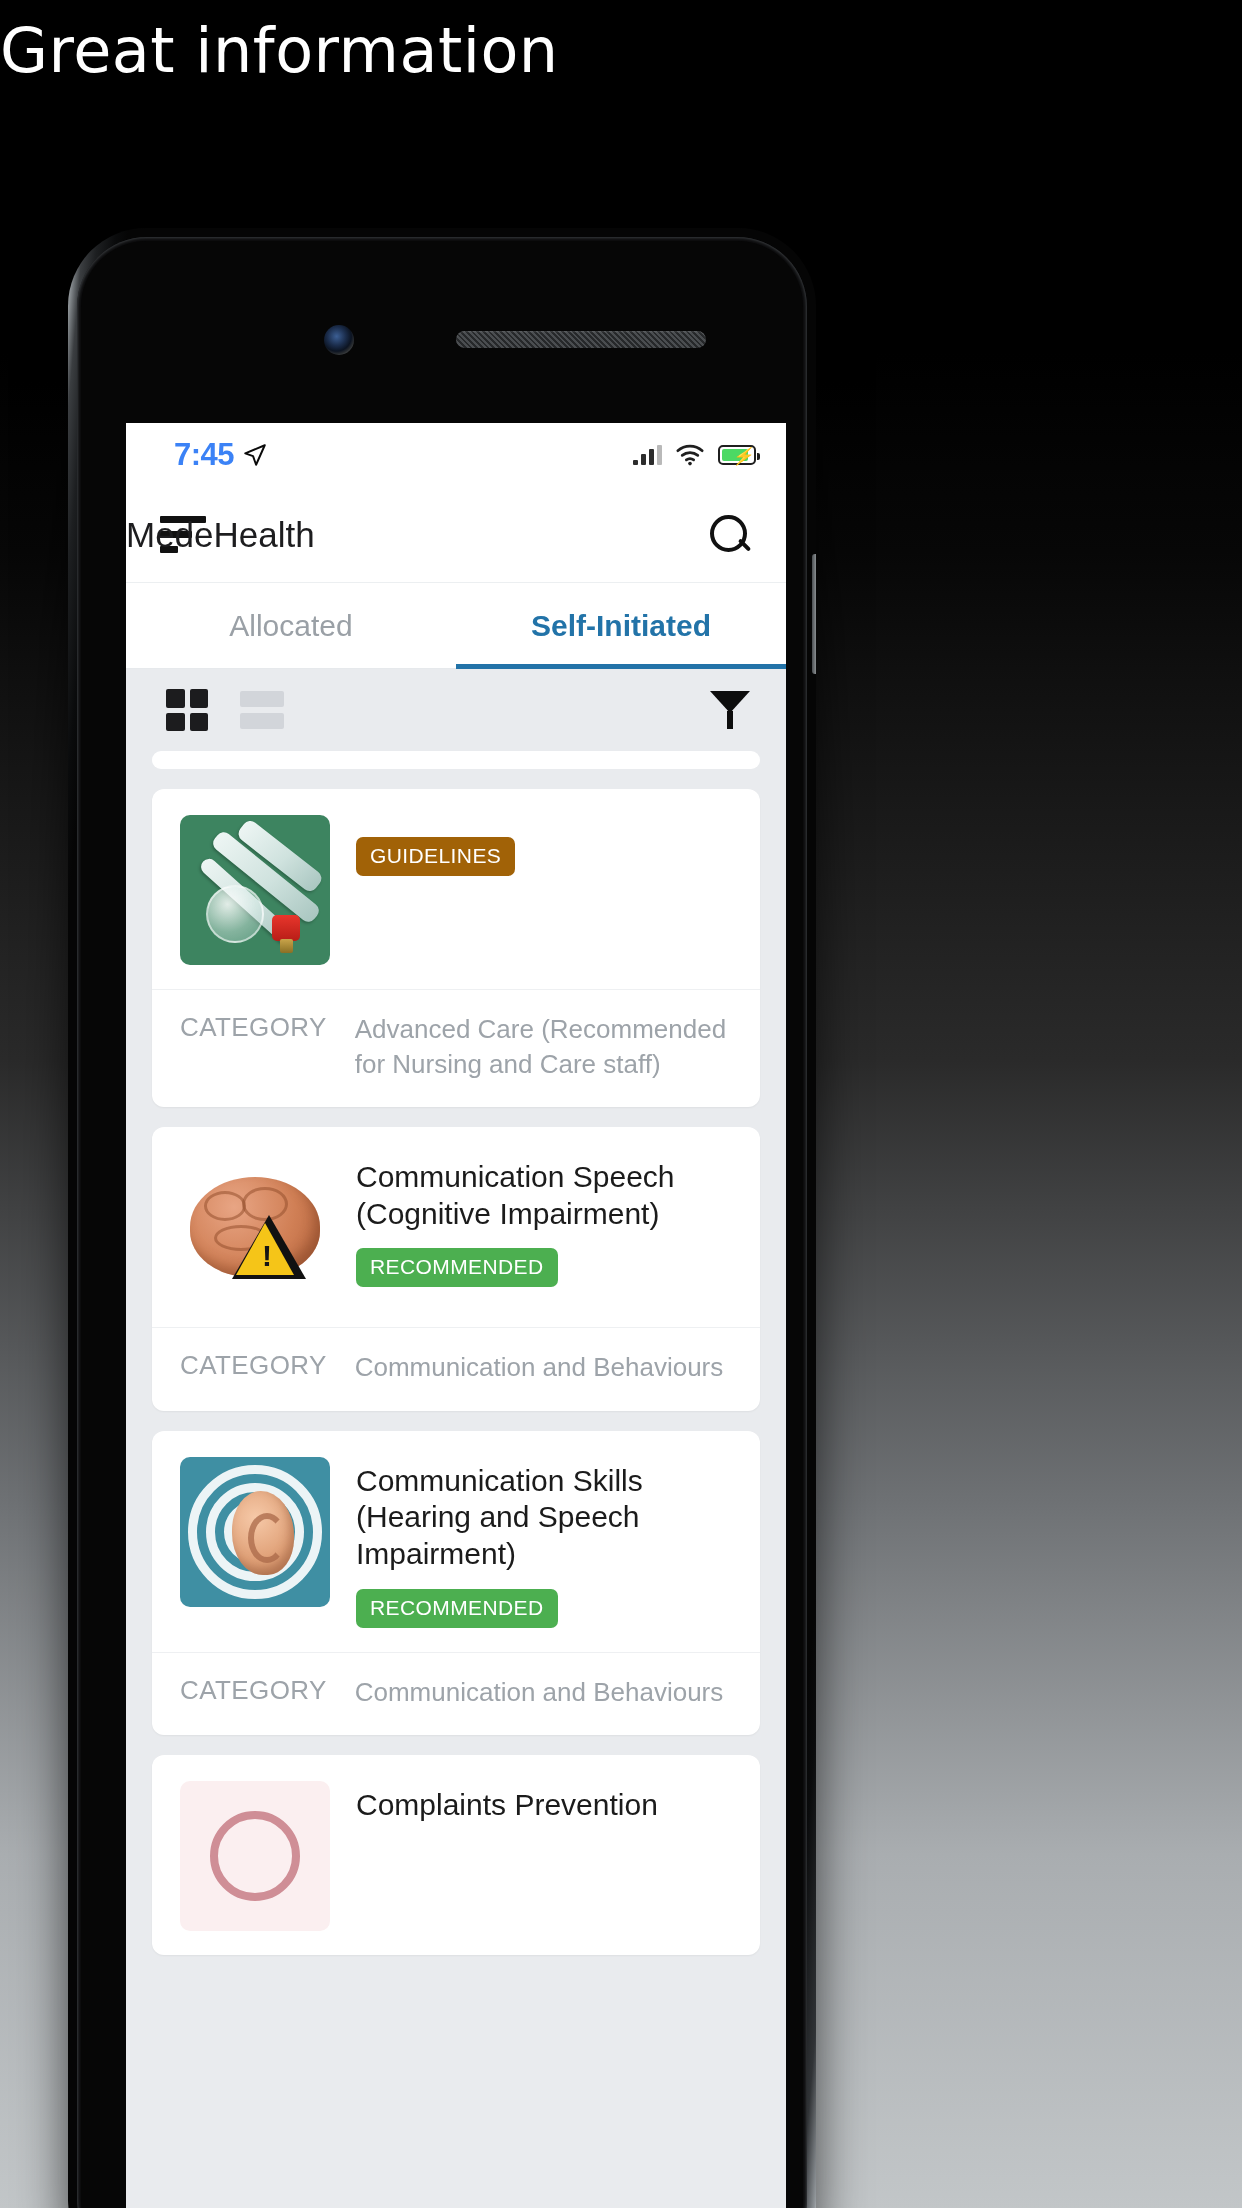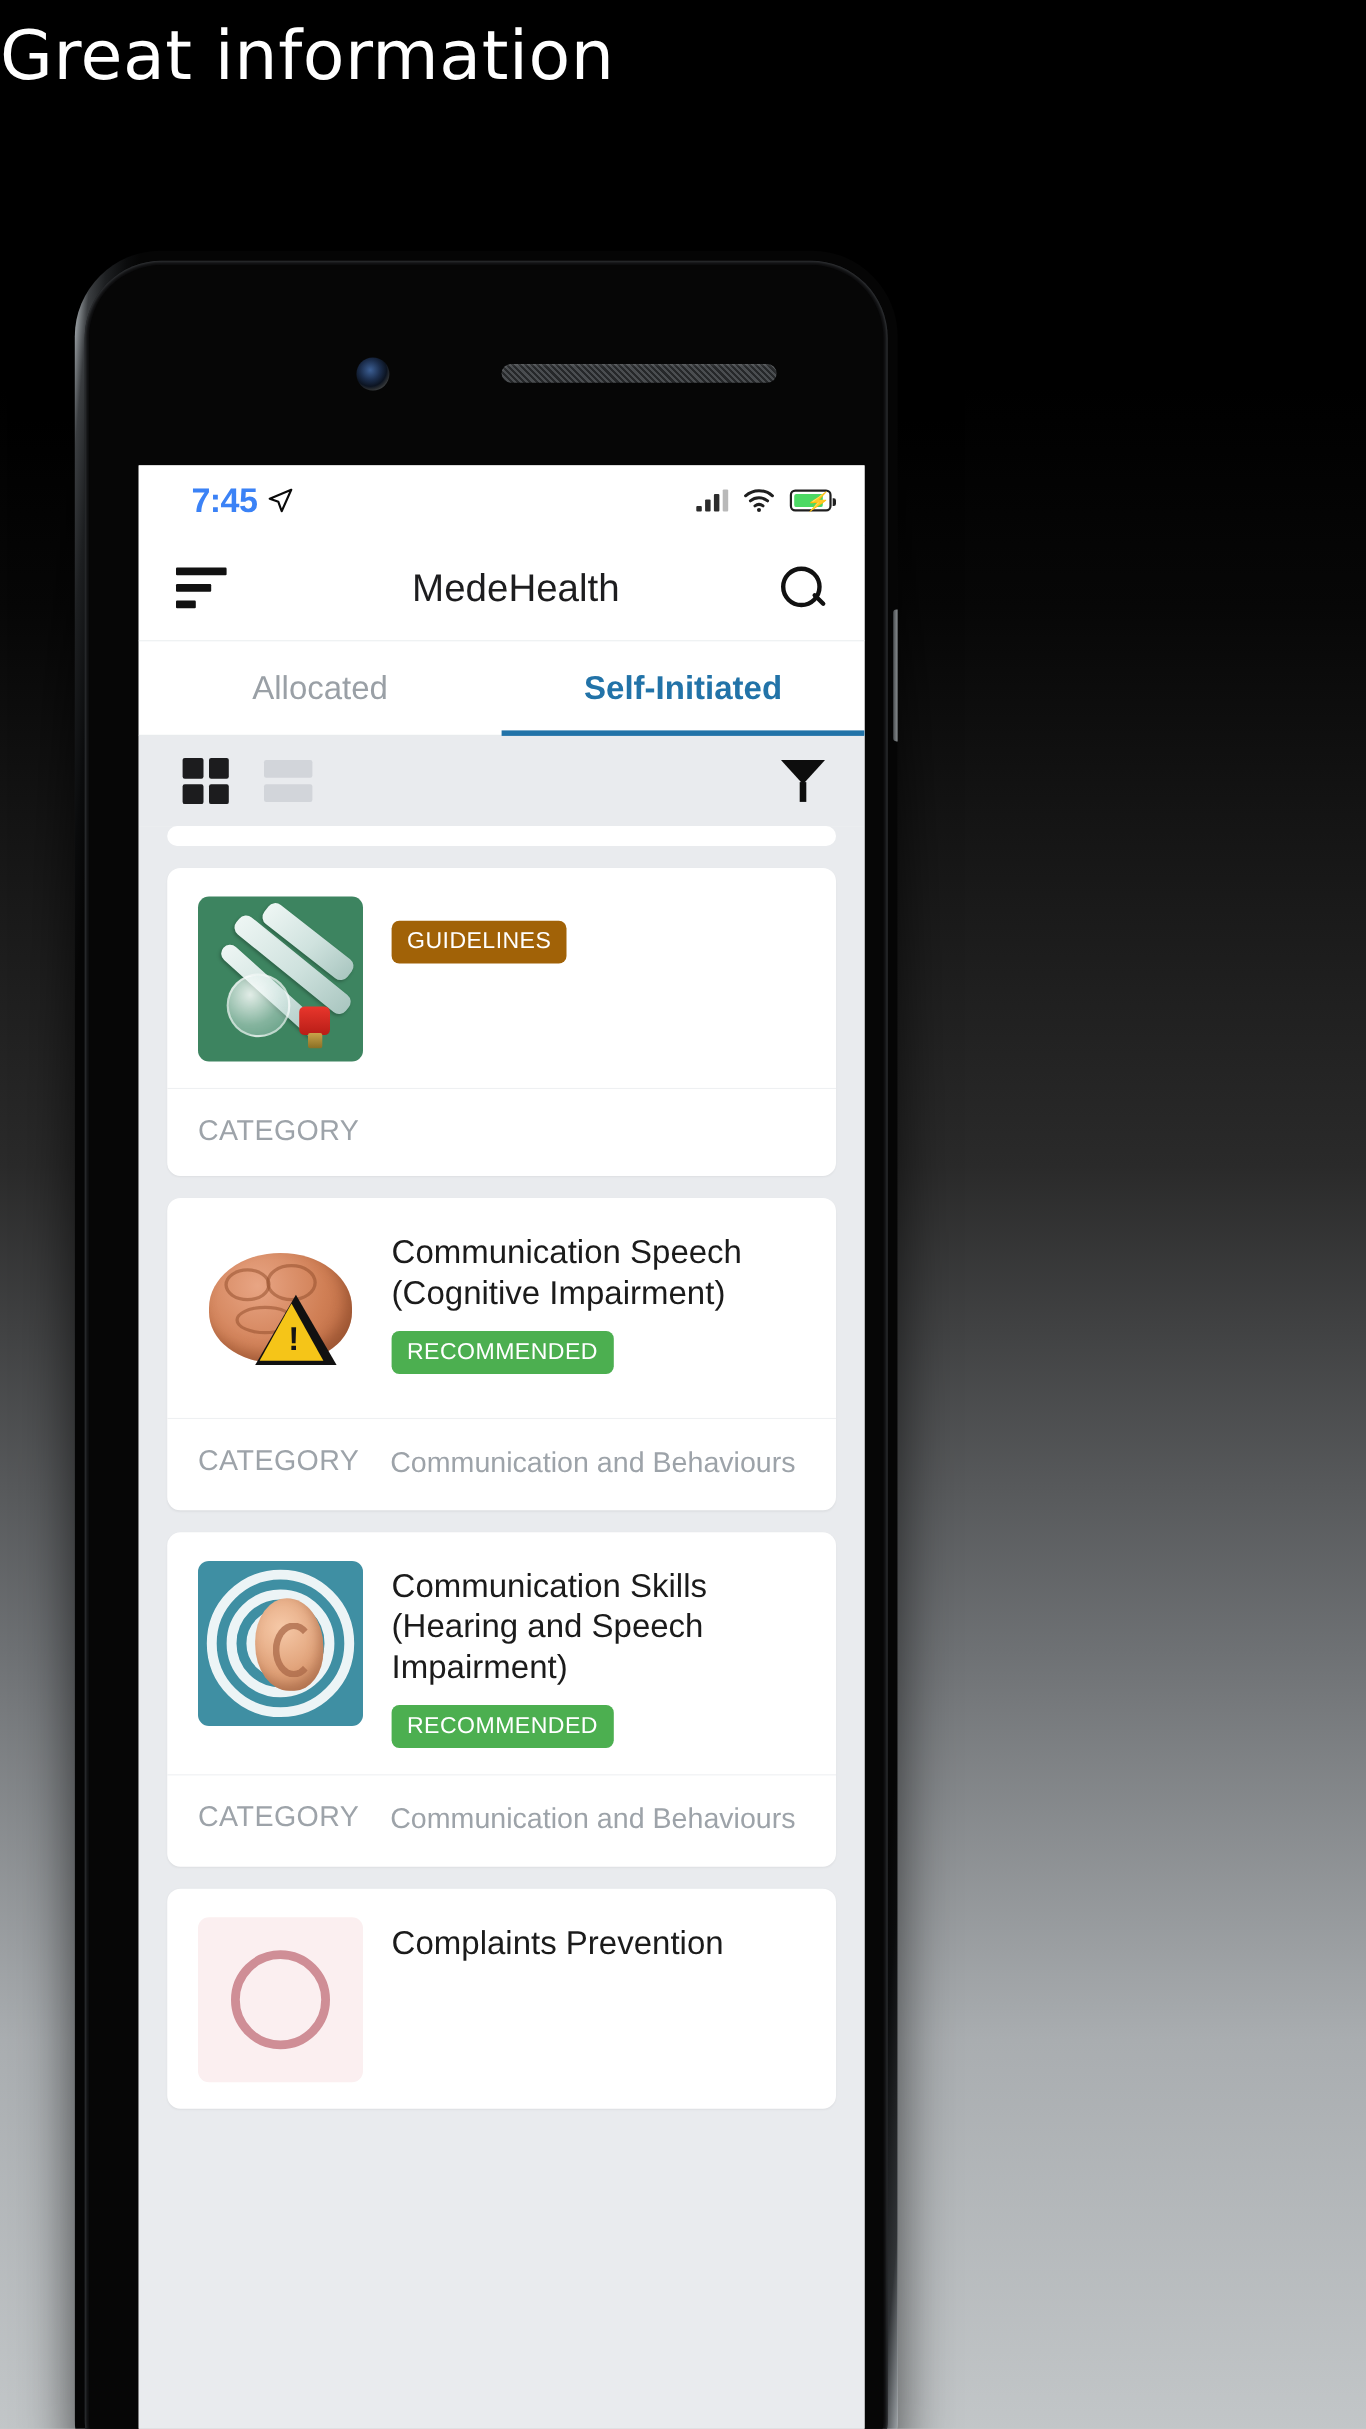--- a/index.html
+++ b/index.html
@@ -128,23 +128,22 @@
     border-bottom: 1px solid #eceff1;
     background: #fff;
   }
   .hamburger { width: 46px; display:flex; flex-direction:column; gap:8px; }
   .hamburger i { display:block; height:7px; background:#111; border-radius:1px; }
   .hamburger i:nth-child(1){ width: 46px; }
   .hamburger i:nth-child(2){ width: 32px; }
   .hamburger i:nth-child(3){ width: 18px; }
   .appbar-title {
     font-size: 35px; color: #1d1d1f; font-weight: 400;
-    position: absolute; left: 0; width: 100%; text-align: center;
+    position: absolute; left: 0; width: 100%; 
     pointer-events: none;
-    margin-left: 13px;
   }
   .search-ico { width: 44px; height: 44px; position: relative; }
   .search-ico::before {
     content:''; position:absolute; left:2px; top:2px;
     width: 29px; height: 29px; border: 4px solid #111; border-radius: 50%;
   }
   .search-ico::after {
     content:''; position:absolute; left:29px; top:30px;
     width: 15px; height: 4px; background: #111; border-radius:3px;
     transform: rotate(45deg);
@@ -393,20 +392,21 @@
                 <span class="bulb"></span>
                   <span class="red"></span>
                   <span class="gold"></span>
               </div>
               <div class="card-meta">
                 <span class="badge" style="background:#a16207">GUIDELINES</span>
               </div>
             </div>
             <div class="card-bottom">
               <span class="cat-label">CATEGORY</span>
+              <span class="cat-value">Advanced Care (Recommended for Nursing and Care staff)</span>
             </div>
           </div>
 
           <div class="card">
             <div class="card-top">
               <div class="thumb art-brain">
                 <span class="brain"></span>
                 <span class="fold f1"></span>
                   <span class="fold f2"></span>
                   <span class="fold f3"></span>

